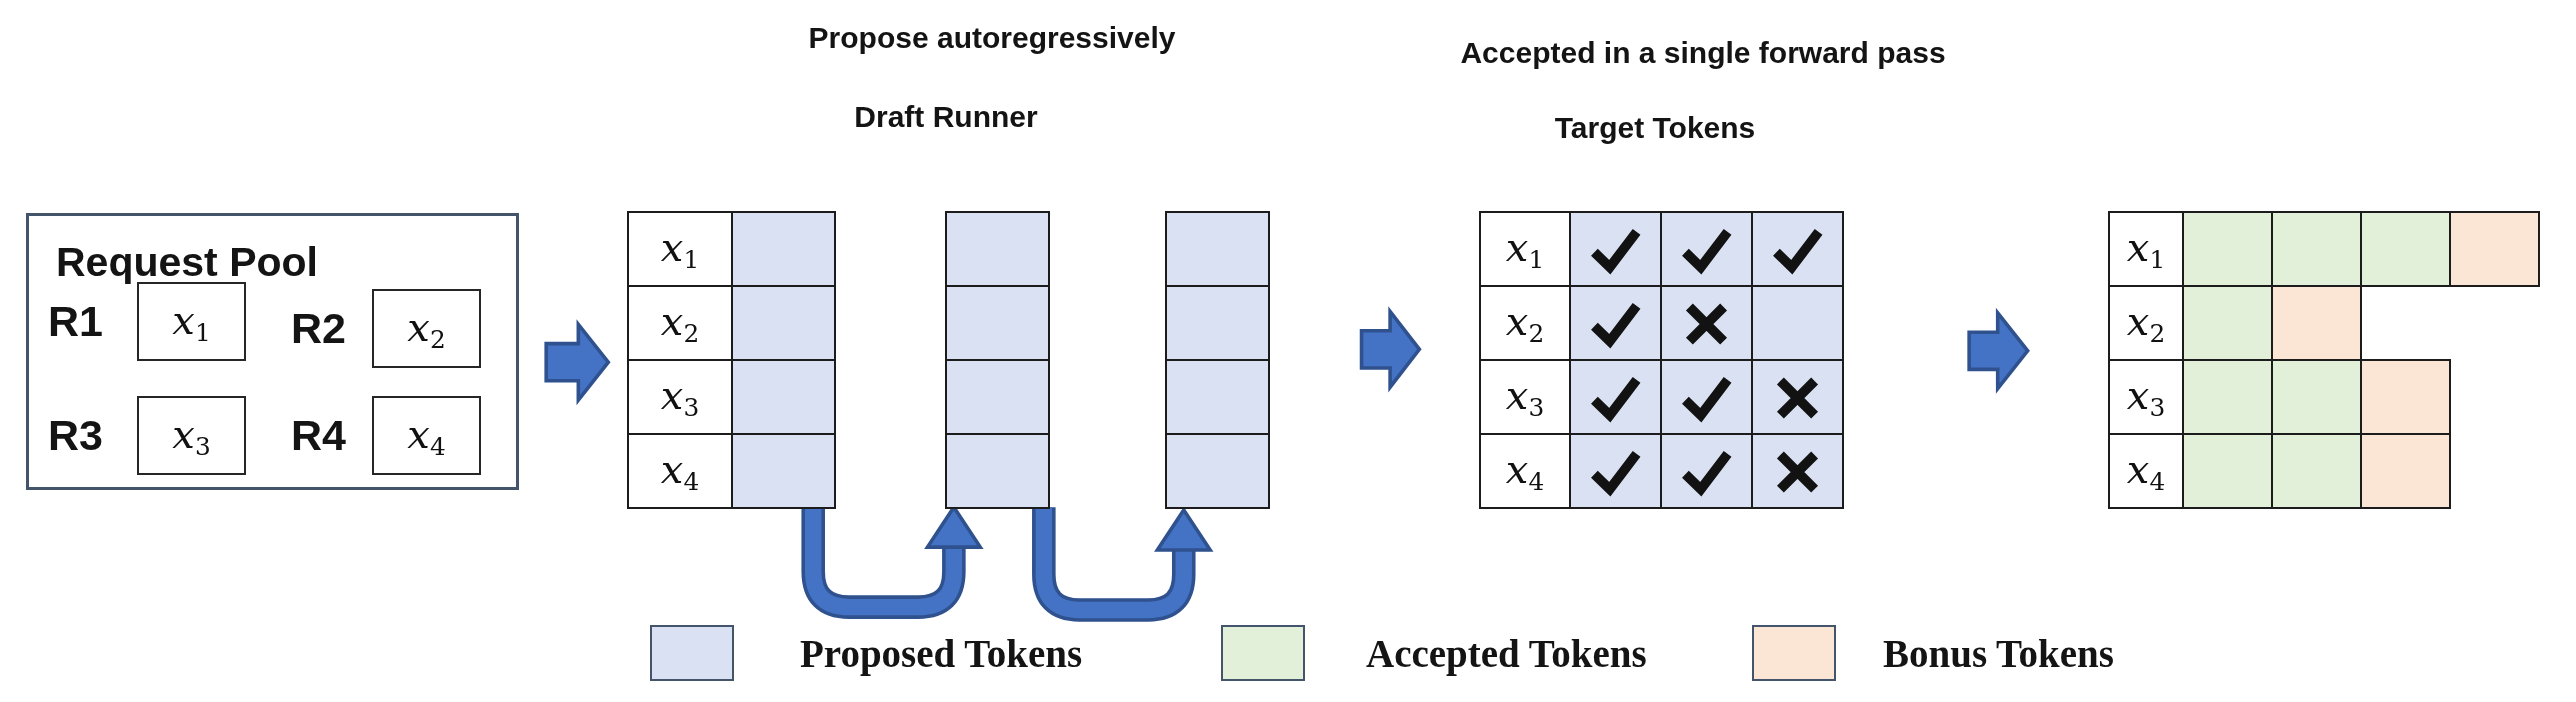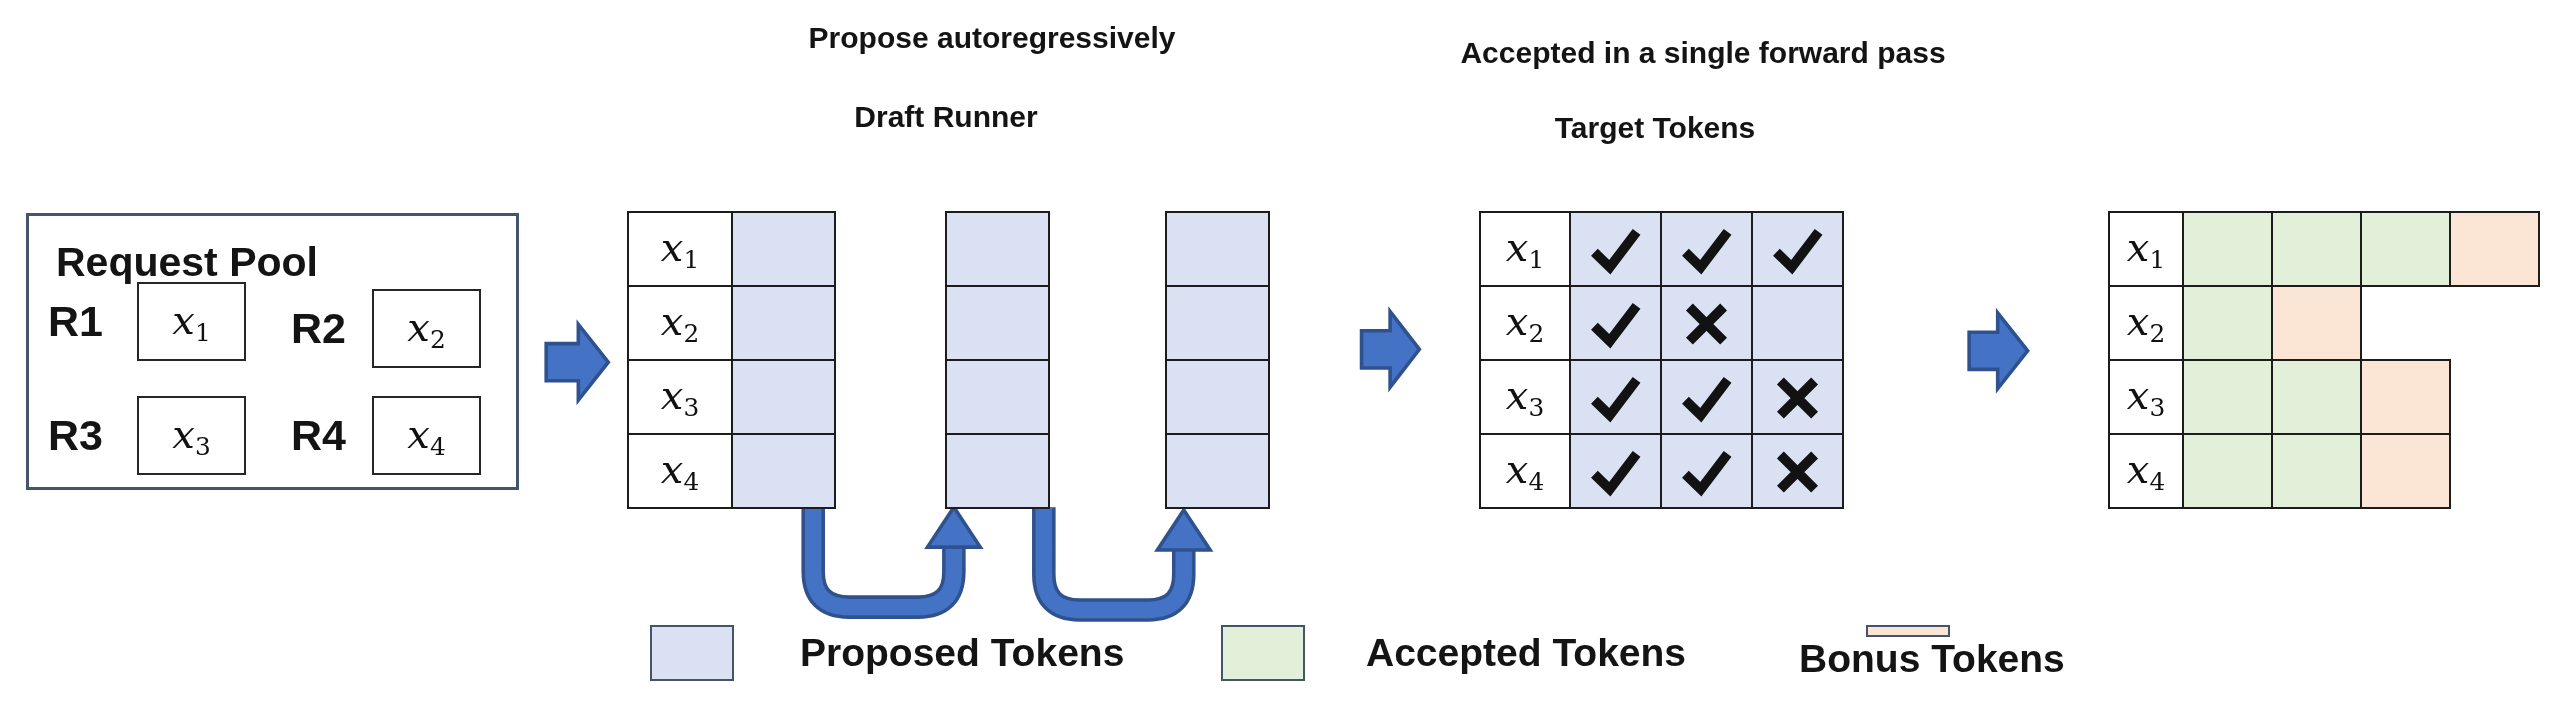--- a/index.html
+++ b/index.html
@@ -39,21 +39,21 @@
   .mark path{fill:none;stroke:#121212;stroke-width:17px;}
 
   
   #arrows{position:absolute;left:0;top:0;pointer-events:none;}
   .block-arrow{fill:var(--c-arrow);stroke:var(--c-arrow-dark);stroke-width:5px;stroke-linejoin:miter;}
   .flow-outer{fill:none;stroke:var(--c-arrow-dark);stroke-width:33px;}
   .flow-inner{fill:none;stroke:var(--c-arrow);stroke-width:23px;}
   .flow-head{fill:var(--c-arrow);stroke:var(--c-arrow-dark);stroke-width:5px;}
 
   
-  .lgitem{position:absolute;top:625px;height:56px;display:flex;align-items:center;}
+  .lgitem{position:absolute;top:625px;height:56px;display:flex;align-items:center;font-family:Liberation Serif, serif;}
   .sw{width:84px;height:56px;box-sizing:border-box;border:2.9px solid var(--c-pool-border);}
   .sw-proposed{background:var(--c-proposed);}
   .sw-accepted{background:var(--c-accepted);}
   .sw-bonus{background:var(--c-bonus);}
   .lglabel{font-size:39px;font-weight:600;white-space:nowrap;}
   #lg-proposed .lglabel{margin-left:66px;}
   #lg-accepted .lglabel{margin-left:61px;}
   #lg-bonus .lglabel{margin-left:47px;}
 </style>
 </head>
@@ -252,19 +252,19 @@
     </div>
 
   <div class="lgitem" id="lg-proposed" style="left:650px;">
     <span class="sw sw-proposed"></span>
     <span class="lglabel">Proposed Tokens</span>
   </div>
   <div class="lgitem" id="lg-accepted" style="left:1221px;align-items:center;">
     <span class="sw sw-accepted"></span>
     <span class="lglabel">Accepted Tokens</span>
   </div>
-  <div class="lgitem" id="lg-bonus" style="left:1752px;flex-direction:column;">
+  <div class="lgitem" id="lg-bonus" style="left:1752px;">
     <span class="sw sw-bonus"></span>
     <span class="lglabel">Bonus Tokens</span>
   </div>
 
 </div>
 
 
 </body></html>

